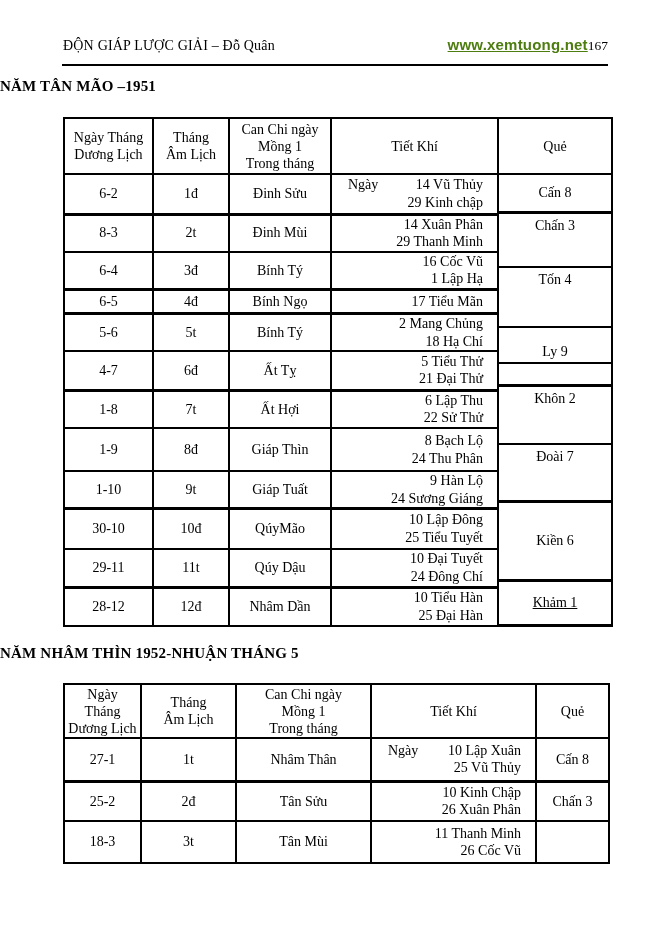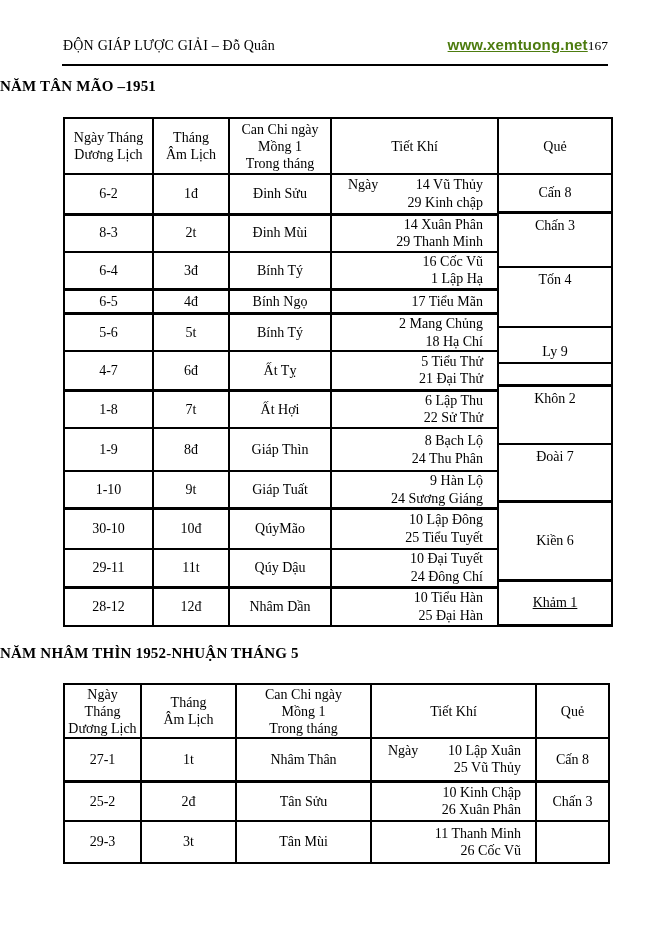--- a/index.html
+++ b/index.html
@@ -286,21 +286,21 @@
       <td>Tân Sửu</td>
       <td class="tk">
         <div class="l1">
               <span>10 Kinh Chập</span>
             </div>
         <div class="l2">26 Xuân Phân</div>
       </td>
       <td>Chấn 3</td>
     </tr>
     <tr style="height:42px">
-      <td>29-3</td>
+      <td>18-3</td>
       <td>3t</td>
       <td>Tân Mùi</td>
       <td class="tk">
         <div class="l1">
               <span>11 Thanh Minh</span>
             </div>
         <div class="l2">26 Cốc Vũ</div>
       </td>
       <td></td>
     </tr>

